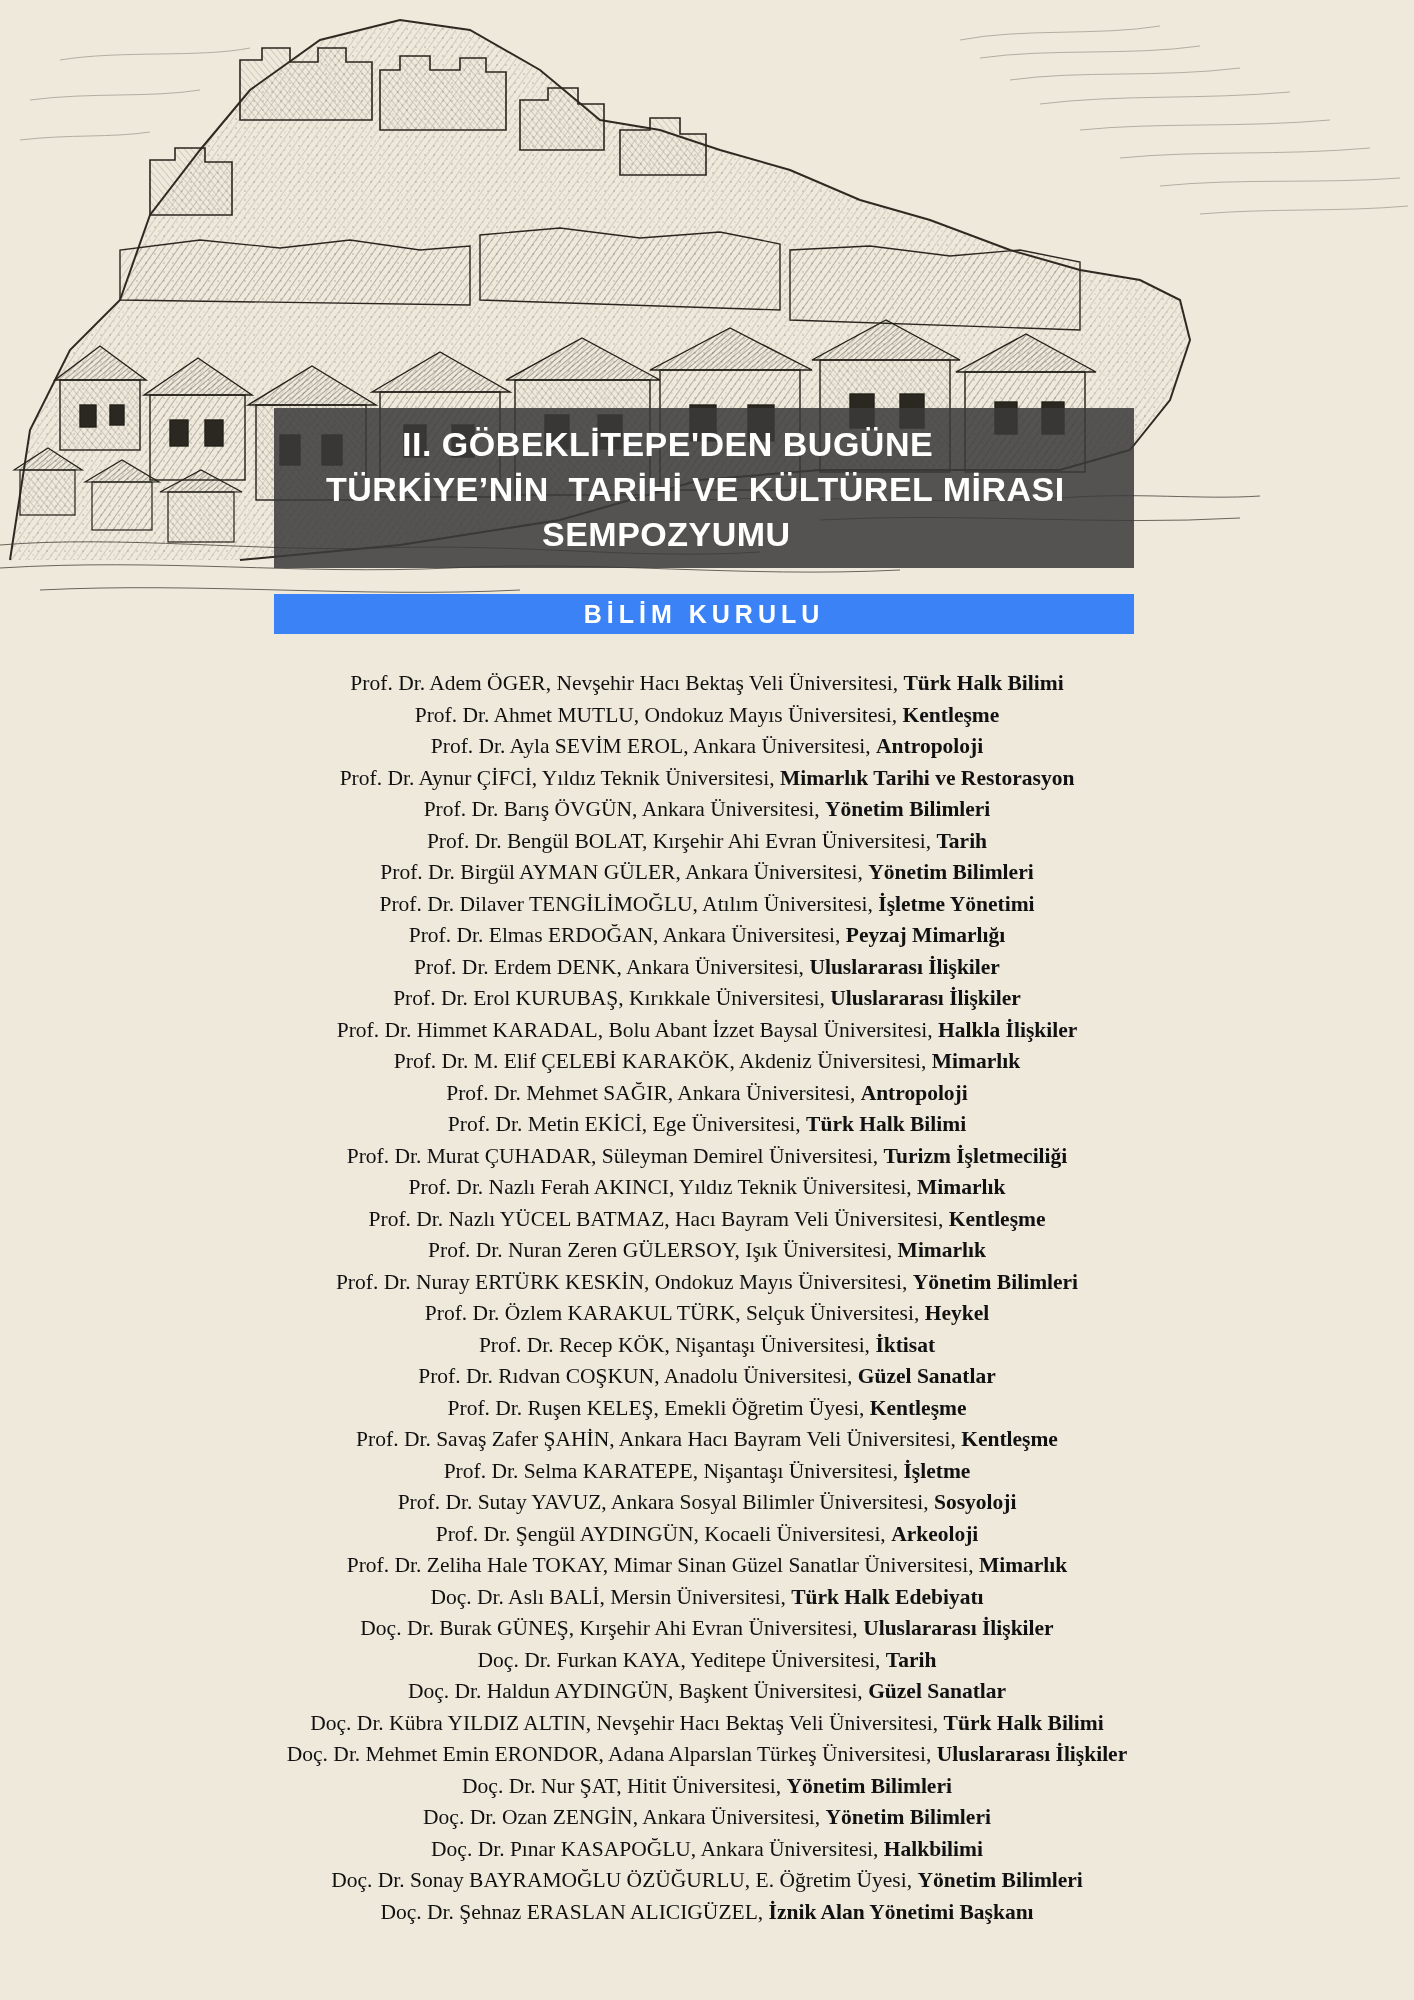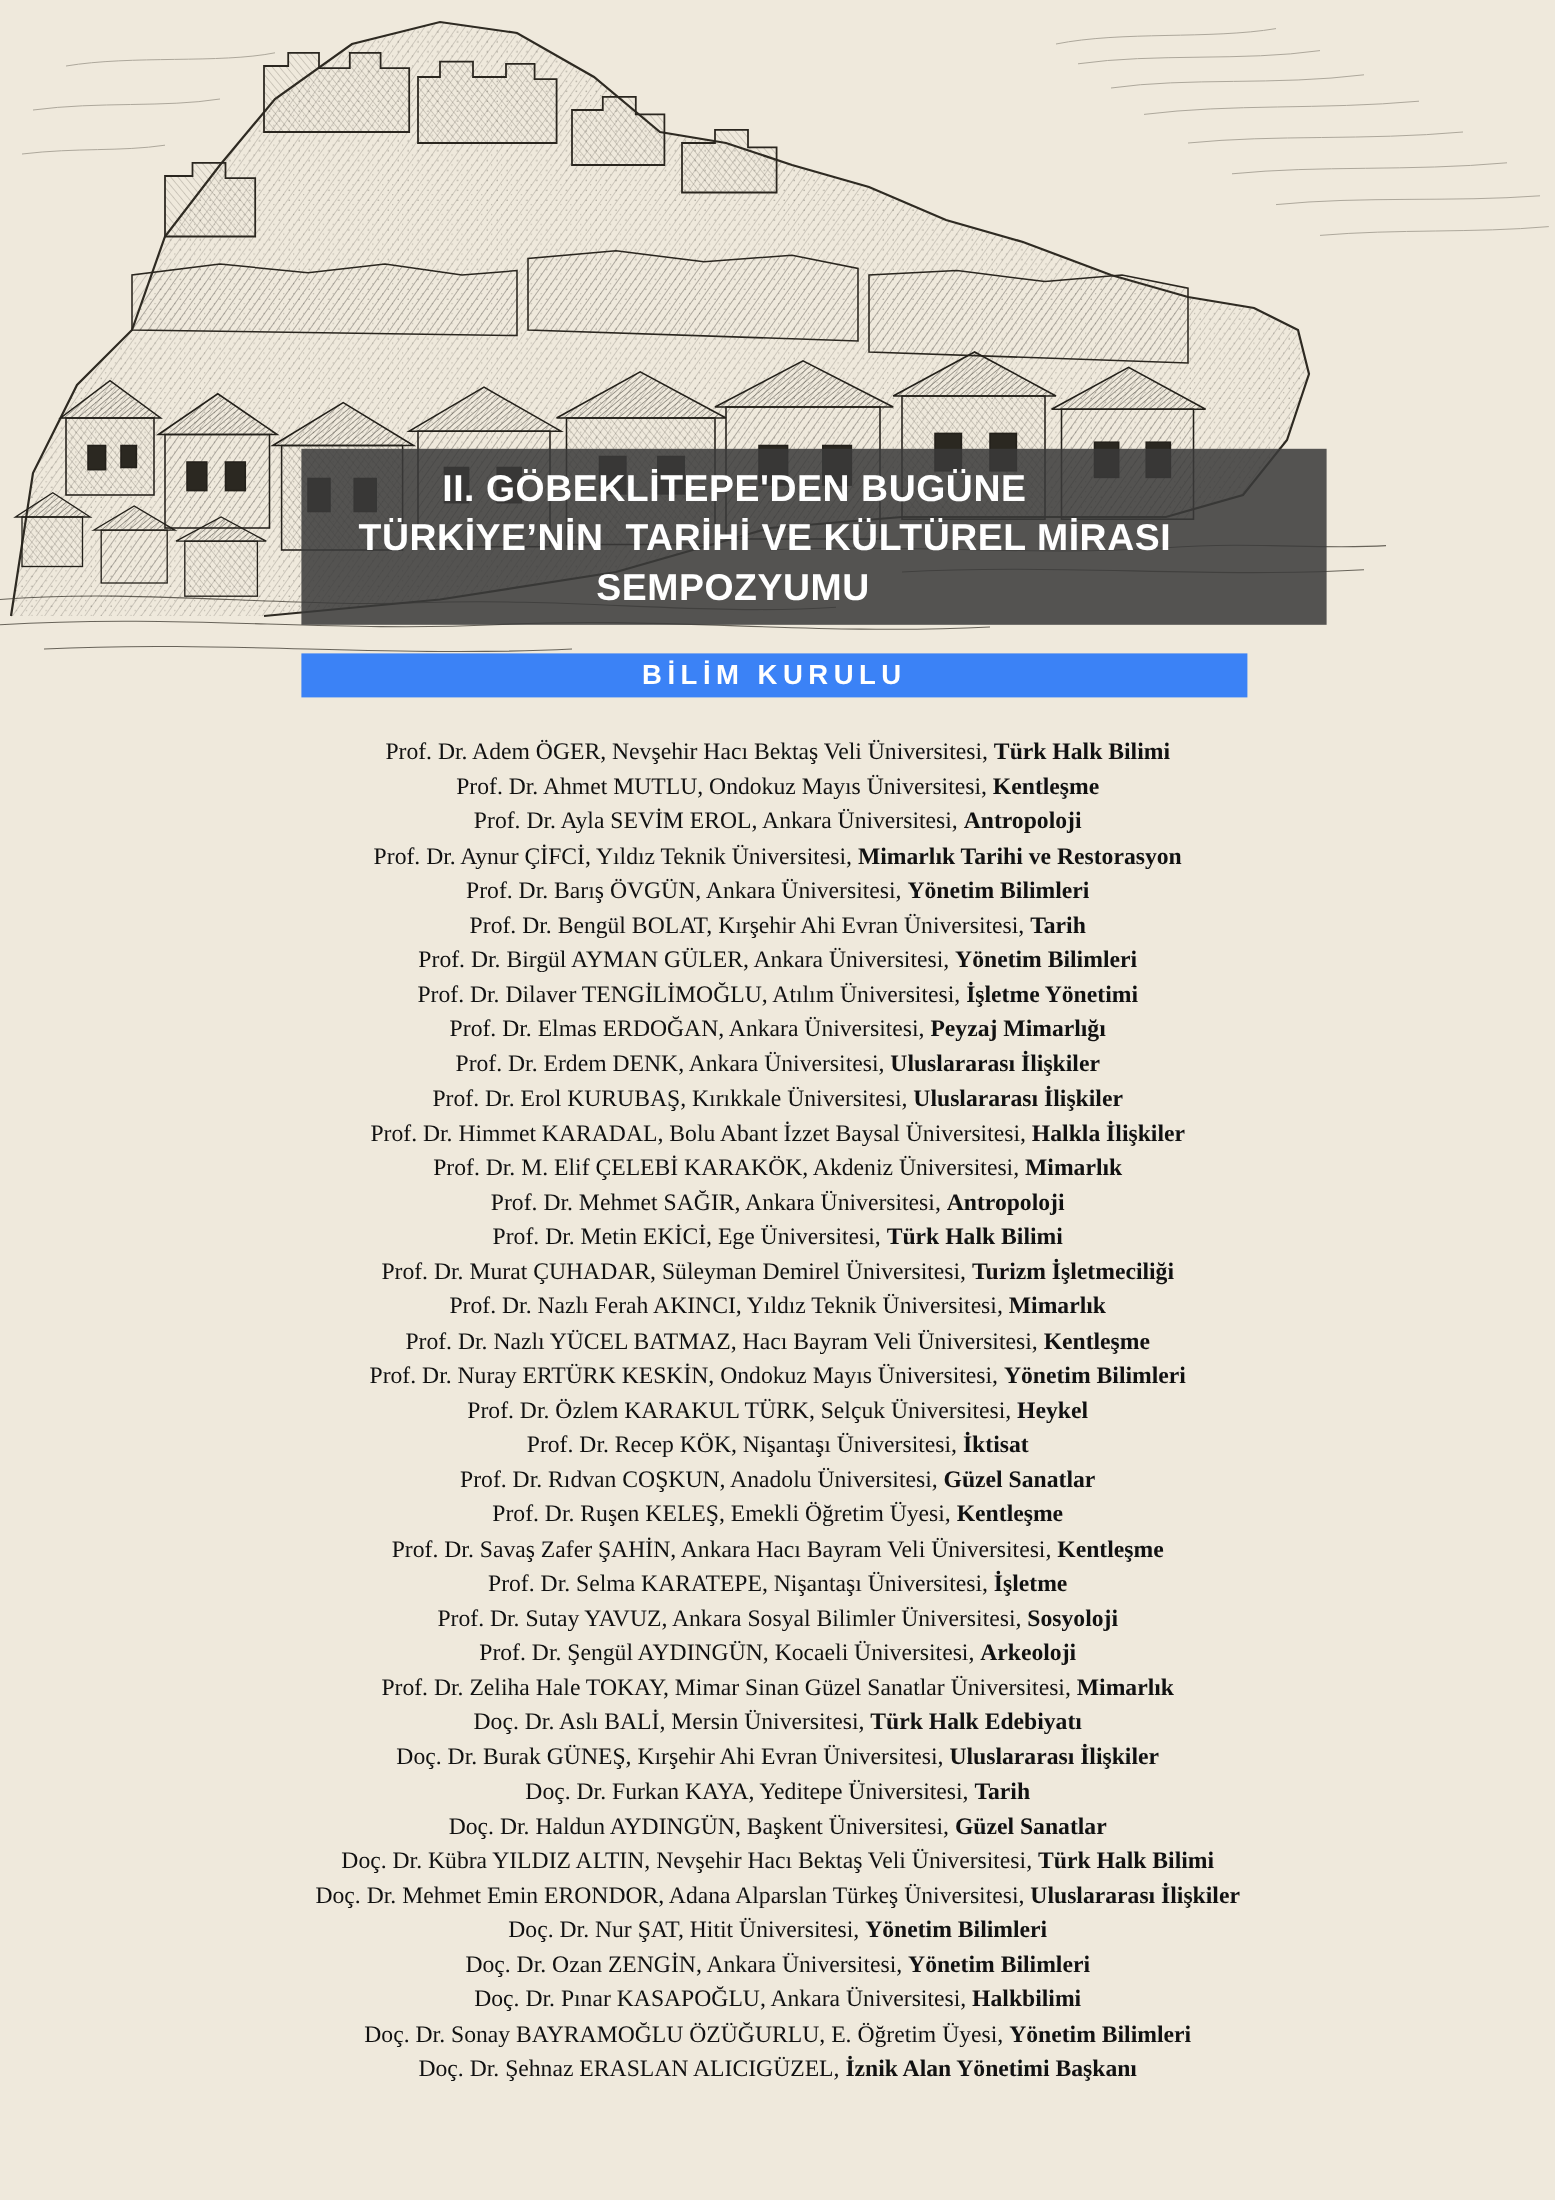--- a/index.html
+++ b/index.html
@@ -29,21 +29,21 @@
     position: absolute;
     left: 0;
     top: 0;
   }
 
   
   .title-block {
     position: absolute;
     left: 274px;
     top: 408px;
-    width: 932px;
+    width: 860px;
     background: rgba(58,58,58,0.86);
     padding: 14px 20px 10px 30px;
     box-sizing: border-box;
   }
   .title-line {
     color: #ffffff;
     font-family: "Liberation Sans", sans-serif;
     font-weight: bold;
     font-size: 34px;
     letter-spacing: 0.5px;
@@ -240,20 +240,21 @@
     <div class="member"><span class="name">Prof. Dr. Elmas ERDOĞAN, Ankara Üniversitesi, </span><span class="field">Peyzaj Mimarlığı</span></div>
     <div class="member"><span class="name">Prof. Dr. Erdem DENK, Ankara Üniversitesi, </span><span class="field">Uluslararası İlişkiler</span></div>
     <div class="member"><span class="name">Prof. Dr. Erol KURUBAŞ, Kırıkkale Üniversitesi, </span><span class="field">Uluslararası İlişkiler</span></div>
     <div class="member"><span class="name">Prof. Dr. Himmet KARADAL, Bolu Abant İzzet Baysal Üniversitesi, </span><span class="field">Halkla İlişkiler</span></div>
     <div class="member"><span class="name">Prof. Dr. M. Elif ÇELEBİ KARAKÖK, Akdeniz Üniversitesi, </span><span class="field">Mimarlık</span></div>
     <div class="member"><span class="name">Prof. Dr. Mehmet SAĞIR, Ankara Üniversitesi, </span><span class="field">Antropoloji</span></div>
     <div class="member"><span class="name">Prof. Dr. Metin EKİCİ, Ege Üniversitesi, </span><span class="field">Türk Halk Bilimi</span></div>
     <div class="member"><span class="name">Prof. Dr. Murat ÇUHADAR, Süleyman Demirel Üniversitesi, </span><span class="field">Turizm İşletmeciliği</span></div>
     <div class="member"><span class="name">Prof. Dr. Nazlı Ferah AKINCI, Yıldız Teknik Üniversitesi, </span><span class="field">Mimarlık</span></div>
     <div class="member"><span class="name">Prof. Dr. Nazlı YÜCEL BATMAZ, Hacı Bayram Veli Üniversitesi, </span><span class="field">Kentleşme</span></div>
+    <div class="member"><span class="name">Prof. Dr. Nuran Zeren GÜLERSOY, Işık Üniversitesi, </span><span class="field">Mimarlık</span></div>
     <div class="member"><span class="name">Prof. Dr. Nuray ERTÜRK KESKİN, Ondokuz Mayıs Üniversitesi, </span><span class="field">Yönetim Bilimleri</span></div>
     <div class="member"><span class="name">Prof. Dr. Özlem KARAKUL TÜRK, Selçuk Üniversitesi, </span><span class="field">Heykel</span></div>
     <div class="member"><span class="name">Prof. Dr. Recep KÖK, Nişantaşı Üniversitesi, </span><span class="field">İktisat</span></div>
     <div class="member"><span class="name">Prof. Dr. Rıdvan COŞKUN, Anadolu Üniversitesi, </span><span class="field">Güzel Sanatlar</span></div>
     <div class="member"><span class="name">Prof. Dr. Ruşen KELEŞ, Emekli Öğretim Üyesi, </span><span class="field">Kentleşme</span></div>
     <div class="member"><span class="name">Prof. Dr. Savaş Zafer ŞAHİN, Ankara Hacı Bayram Veli Üniversitesi, </span><span class="field">Kentleşme</span></div>
     <div class="member"><span class="name">Prof. Dr. Selma KARATEPE, Nişantaşı Üniversitesi, </span><span class="field">İşletme</span></div>
     <div class="member"><span class="name">Prof. Dr. Sutay YAVUZ, Ankara Sosyal Bilimler Üniversitesi, </span><span class="field">Sosyoloji</span></div>
     <div class="member"><span class="name">Prof. Dr. Şengül AYDINGÜN, Kocaeli Üniversitesi, </span><span class="field">Arkeoloji</span></div>
     <div class="member"><span class="name">Prof. Dr. Zeliha Hale TOKAY, Mimar Sinan Güzel Sanatlar Üniversitesi, </span><span class="field">Mimarlık</span></div>

